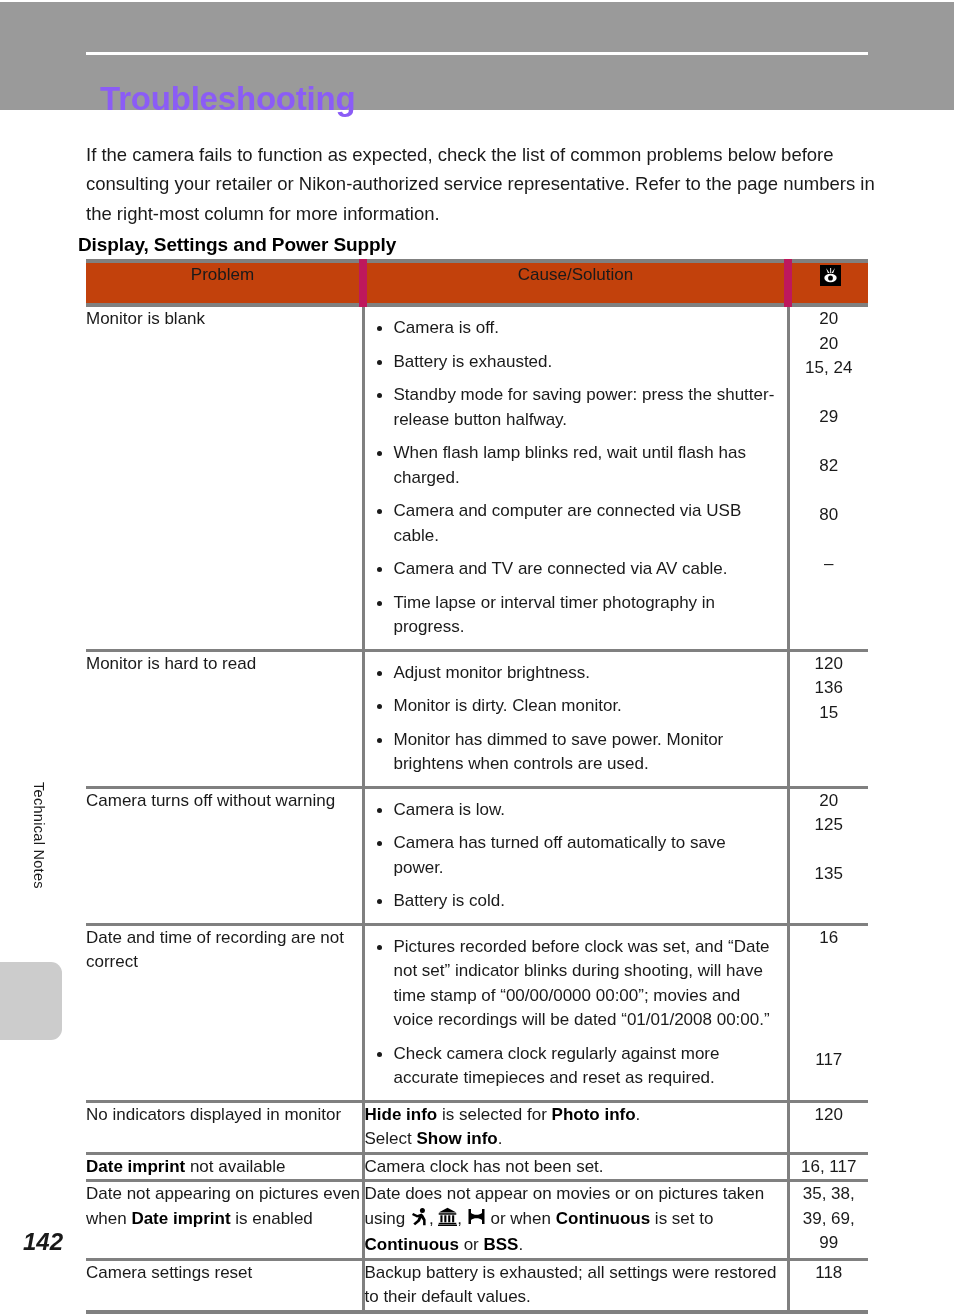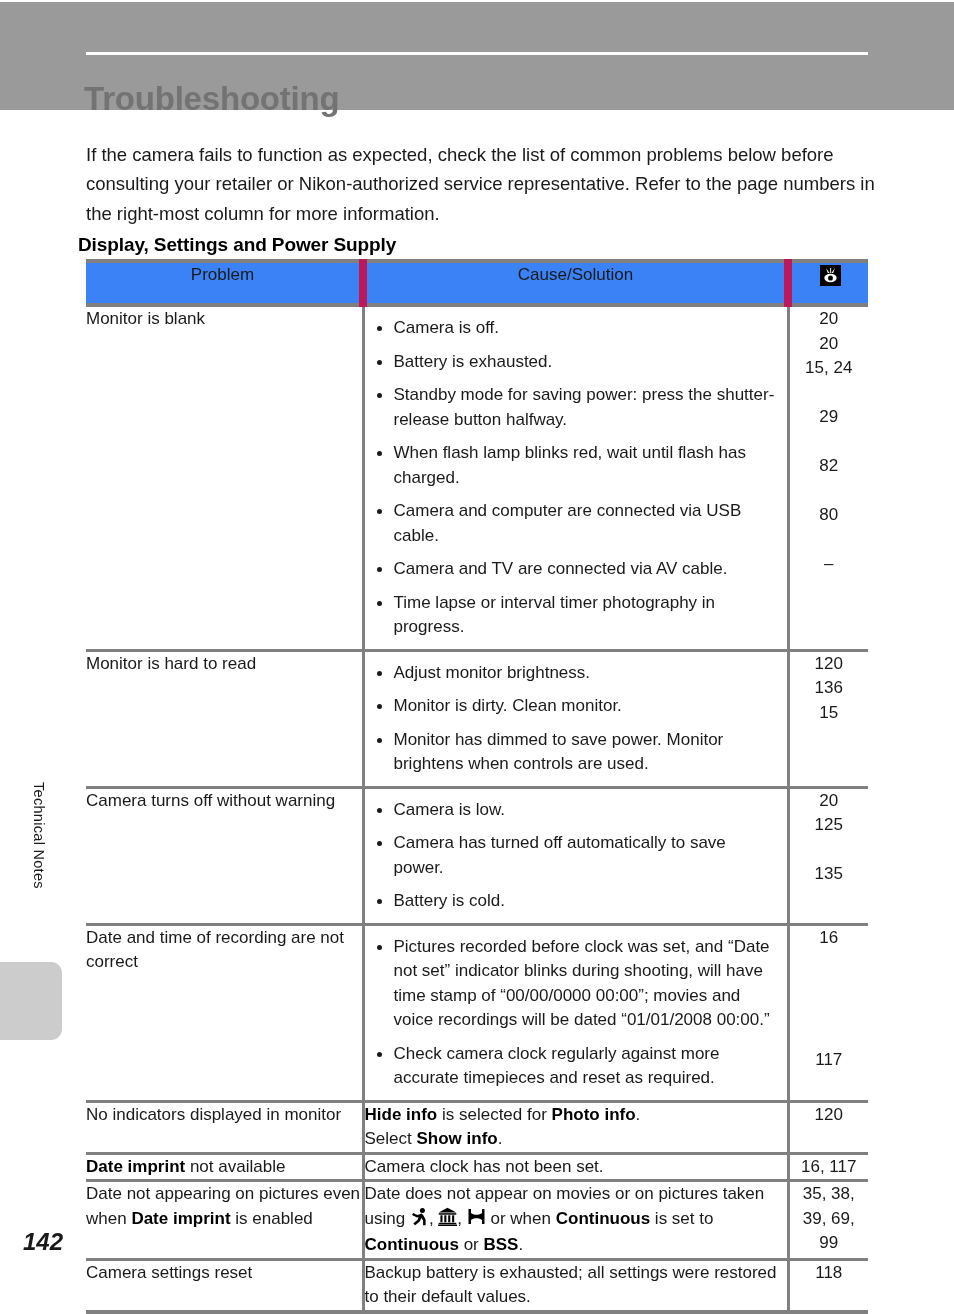--- a/index.html
+++ b/index.html
@@ -28,26 +28,26 @@
   .banner-rule {
     position: absolute;
     left: 86px;
     top: 50px;
     width: 782px;
     height: 3px;
     background: #ffffff;
   }
   .page-title {
     position: absolute;
-    left: 84px;
+    left: 100px;
     top: 57px;
     font-size: 33px;
     font-weight: bold;
     letter-spacing: -0.2px;
-    color: #737373;
+    color: #8b5cf6;
     line-height: 1.2;
   }
 
   
   .side-label {
     position: absolute;
     left: -3px;
     top: 812px;
     width: 200px;
     font-size: 14.5px;
@@ -107,21 +107,21 @@
 
   table.tts th, table.tts td {
     vertical-align: top;
     font-size: 17px;
     line-height: 24.5px;
     color: #1a1a1a;
     padding: 0;
   }
   
   thead tr th {
-    background: #3b82f6;
+    background: #c2410c;
     text-align: center;
     border-top: 4px solid #808080;
     border-bottom: 4px solid #808080;
     height: 40px;
     vertical-align: middle;
     font-weight: normal;
     font-size: 17.5px;
   }
   thead th.col-sep { border-left: 8px solid #be185d; }
 

